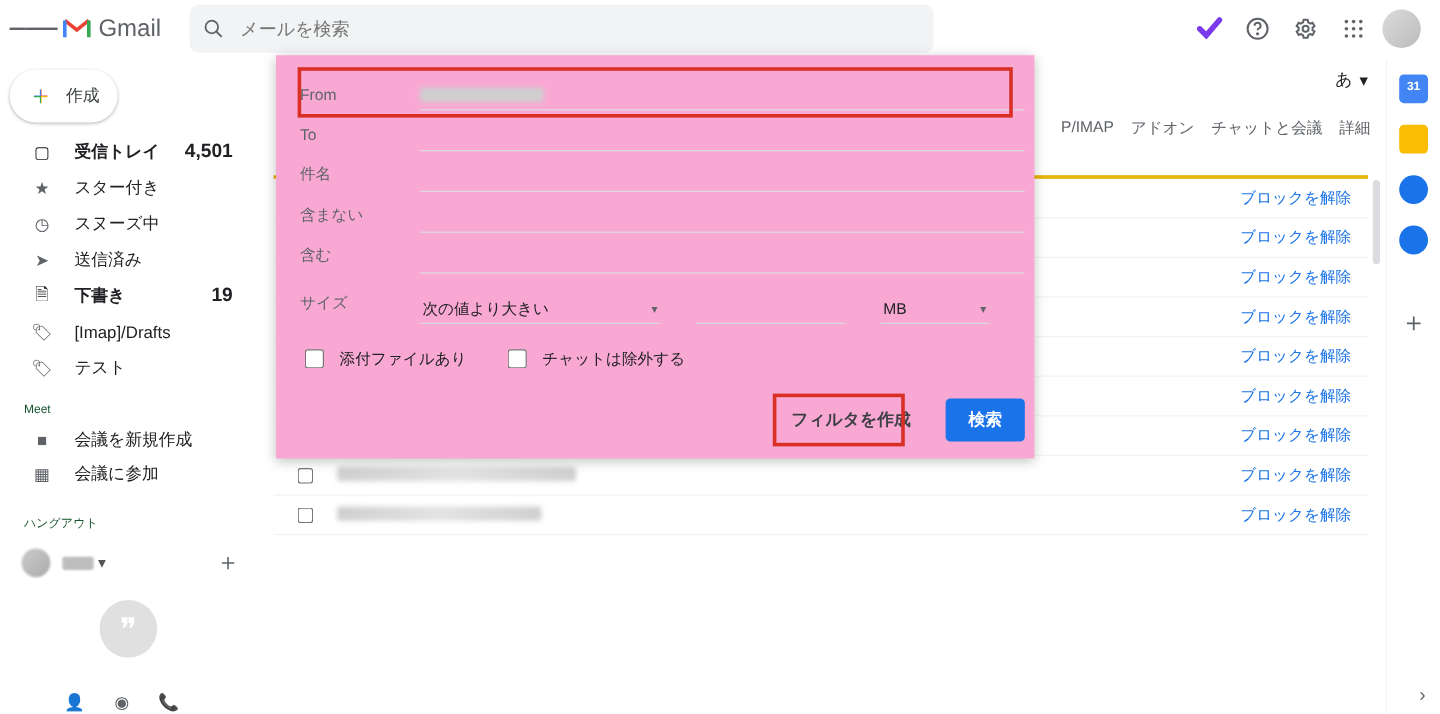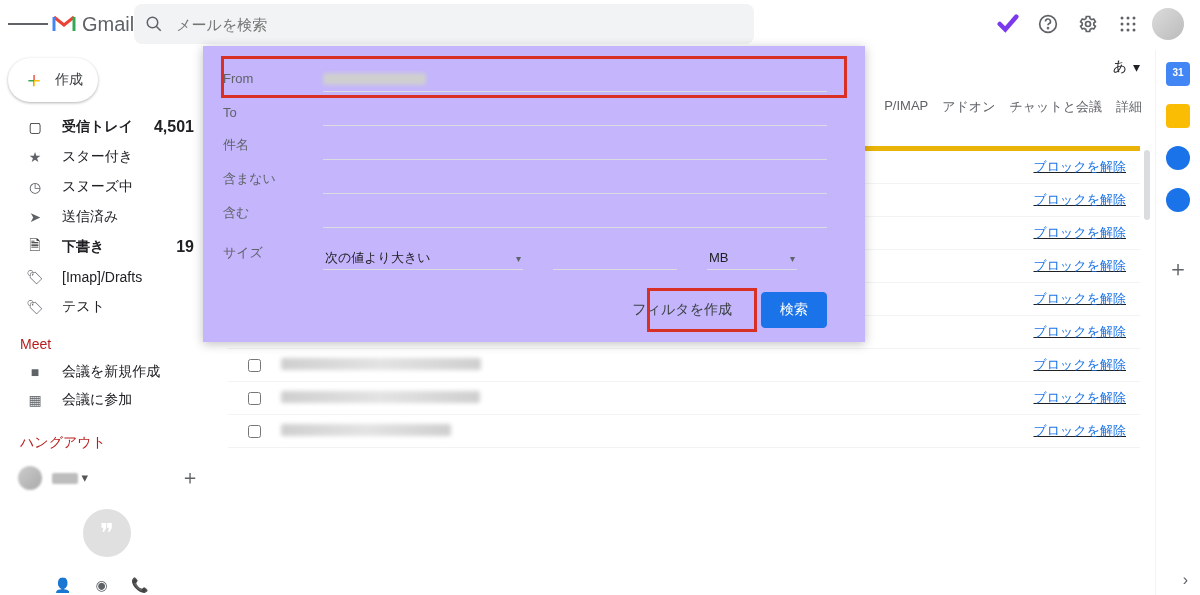--- a/index.html
+++ b/index.html
@@ -29,20 +29,21 @@
     content: ""; display: block; width: 18px; height: 2px; background: #5f6368; margin: 2px 0;
   }
   .gmail-logo { display:flex; align-items:center; margin-left:4px; }
   .gmail-logo .glyph {
     width: 24px; height: 18px; position: relative; margin-right: 6px;
   }
   .gmail-logo .glyph svg { width:100%; height:100%; display:block; }
   .gmail-logo .txt { font-size: 20px; color: #5f6368; }
 
   .searchbar {
+    margin-left: 24px;
     width: 604px;
     height: 40px;
     background: #f1f3f4;
     border-radius: 8px;
     display: flex;
     align-items: center;
     padding: 0 8px;
   }
   .searchbar .sicon { width:24px; height:24px; display:flex; align-items:center; justify-content:center; color:#5f6368; }
   .searchbar input {
@@ -112,21 +113,21 @@
     border-radius: 0 16px 16px 0;
     color: #202124; cursor:pointer;
   }
   .nav-item .icn { width: 22px; text-align:center; margin-right: 16px; color:#5f6368; }
   .nav-item .lbl { flex:1; }
   .nav-item .cnt { font-size: 16px; color:#5f6368; }
   .nav-item.bold .lbl, .nav-item.bold .cnt { font-weight: 700; color:#202124; }
   .nav-item.bold .icn { color:#202124; }
 
   .side-section-title {
-    padding: 14px 0 6px 18px; font-size: 14px; color:#b91c1c;
+    padding: 14px 0 6px 18px; font-size: 10px; color:#14532d;
   }
   .meet-item {
     display:flex; align-items:center; height:28px; padding-left:22px; color:#202124; cursor:pointer;
   }
   .meet-item .icn { width:22px; text-align:center; margin-right:16px; color:#5f6368; }
 
   .hangout-row {
     display:flex; align-items:center; padding: 6px 12px 6px 16px; font-size:13px; color:#5f6368;
   }
   .hangout-row .hav {
@@ -164,22 +165,21 @@
   .rr-arrow { position:absolute; bottom:6px; right:12px; color:#5f6368; font-size:16px; }
 
   
   .main-list {
     position:absolute;
     top:146px;
     left:228px;
     right:60px;
     bottom:0;
     overflow:hidden;
-    border-top:5px solid #eab308;
-    text-decoration:underline;
+    border-top:3px solid #eab308;
   }
   .row {
     height:32px;
     display:flex; align-items:center;
     border-bottom:1px solid #f1f3f4;
     padding: 0 8px 0 16px;
   }
   .row input[type=checkbox] { margin-right:20px; }
   .row .addr { flex:1; }
   .row .addr .blur {
@@ -189,26 +189,26 @@
   }
   .row .unblock { color:#1a73e8; font-size:13px; cursor:pointer; white-space:nowrap; margin-left:auto; margin-right:6px;}
 
   
   .fake-scroll { position:absolute; right:50px; top:150px; width:6px; height:70px; background:#dadce0; border-radius:3px; }
 
   
   .filter-panel {
     position:absolute;
     top:46px;
-    left:203px;
+    left:230px;
     width:604px;
-    background:#c4b5fd;
+    background:#f9a8d4;
     box-shadow: 0 2px 10px rgba(0,0,0,0.25);
     z-index: 10;
-    padding: 12px 38px 14px 20px;
+    padding: 12px 8px 14px 20px;
   }
   .frow { display:flex; align-items:flex-end; min-height:34px; }
   .flabel { width:100px; font-size:13px; color:#5f6368; padding-bottom:6px; }
   .finput-wrap { flex:1; border-bottom:1px solid #dadce0; display:flex; align-items:center; min-height:24px; }
   .finput-wrap input { border:none; width:100%; font-size:13px; padding:2px 0; background:transparent; }
   .finput-blur {
     display:inline-block; width:130px; height:12px;
     background:#cfcfcf; border-radius:2px; filter: blur(2px);
   }
 
@@ -229,21 +229,21 @@
   }
   .sel-wrap { position:relative; display:inline-flex; align-items:flex-end; margin-right:30px; }
   .sel-wrap::after { content:"▾"; font-size:10px; color:#5f6368; position:absolute; right:2px; bottom:6px; pointer-events:none; }
 
   .checks-row { display:flex; gap:30px; align-items:center; margin-top:18px; font-size:13px; color:#202124; }
   .checks-row label { display:flex; align-items:center; gap:10px; }
   .checks-row input { width:16px; height:16px; }
 
   .actions-row { display:flex; justify-content:flex-end; gap:10px; margin-top:22px; align-items:center; }
   .btn {
-    height:34px; padding:0 18px; border-radius:4px; font-size:14px; display:flex; align-items:center; cursor:pointer;
+    height:34px; padding:0 18px; border-radius:4px; font-size:14px; display:flex; align-items:center; cursor:pointer;font-weight:bold;
   }
   .btn-outline { border:1px solid transparent; color:#3c4043; }
   .btn-primary { background:#1a73e8; color:#fff; border:1px solid #1a73e8; }
 
   .action-highlight {
     position:absolute;
     bottom:10px;
     right:108px;
     width:104px; height:38px;
     border:3px solid #d93025;
@@ -505,20 +505,30 @@
     <div class="finput-wrap" style="max-width:140px; margin-right:30px">
         <input type="text" style="">
       </div>
     <span class="sel-wrap">
       <select class="size-select" style="min-width:90px">
         <option>MB</option>
       </select>
     </span>
   </div>
 
+  <div class="checks-row">
+    <label>
+      <input type="checkbox" style="">
+      <span>添付ファイルあり</span>
+    </label>
+    <label>
+      <input type="checkbox" style="">
+      <span>チャットは除外する</span>
+    </label>
+  </div>
 
   <div class="actions-row">
     <div class="btn btn-outline">
       <span>フィルタを作成</span>
     </div>
     <div class="btn btn-primary">
       <span>検索</span>
     </div>
   </div>
 

